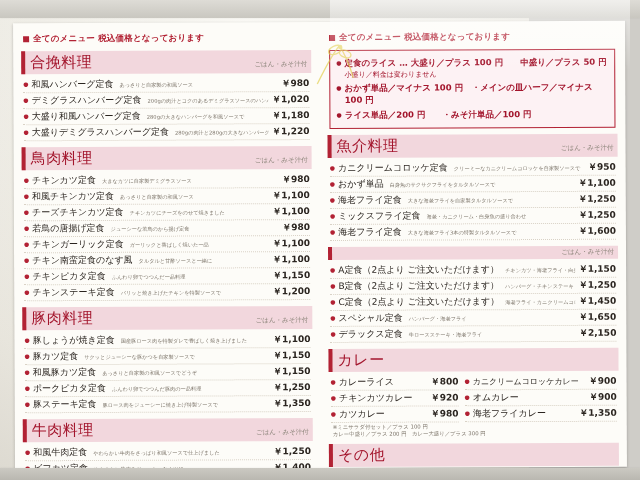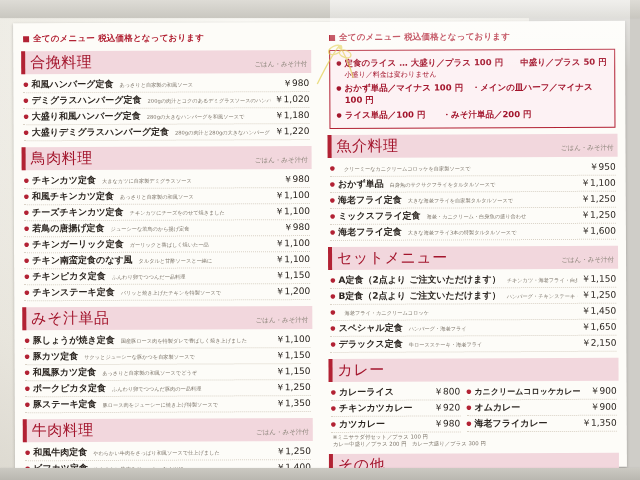--- a/index.html
+++ b/index.html
@@ -40,23 +40,23 @@
   }
   .secthead .t{font-size:15px;color:#a3152c;font-weight:normal;letter-spacing:.5px;}
   .secthead .r{margin-left:auto;font-size:6.5px;color:#8a8378;text-align:right;}
 
   .rows{margin:0 2px;}
   .row{
     display:flex;align-items:baseline;
     padding:1px 0;border-bottom:1px dotted #d9d2c6;
   }
   .row .dot{color:#b22234;font-size:6px;margin-right:3px;line-height:1;position:relative;top:-1px;}
-  .row .nm{font-size:9px;color:#2b2520;white-space:nowrap;font-weight:bold;}
+  .row .nm{font-size:9px;color:#2b2520;white-space:nowrap;font-weight:normal;}
   .row .ds{font-size:5.2px;color:#7d756a;margin-left:6px;flex:1;overflow:hidden;white-space:nowrap;}
-  .row .pr{font-size:9px;color:#2b2520;margin-left:4px;white-space:nowrap;font-weight:normal;}
+  .row .pr{font-size:9px;color:#2b2520;margin-left:4px;white-space:nowrap;font-weight:bold;}
 
   
   .redbox{
     border:1px solid #b22234;background:#fdf2f4;
     padding:5px 6px;margin:2px 2px 6px 2px;
   }
   .redbox .li{display:flex;align-items:baseline;font-size:8.5px;color:#a3152c;font-weight:bold;padding:1.5px 0;}
   .redbox .li .dot{font-size:6px;margin-right:3px;position:relative;top:-1px;}
   .redbox .li .sub{font-size:7px;color:#a3152c;font-weight:normal;display:block;}
 
@@ -171,21 +171,21 @@
             </div>
           <div class="row">
               <span class="dot">●</span>
               <span class="nm">チキンステーキ定食</span>
               <span class="ds">パリッと焼き上げたチキンを特製ソースで</span>
               <span class="pr">￥1,200</span>
             </div>
         </div>
 
         <div class="secthead">
-          <span class="t">みそ汁単品</span>
+          <span class="t">豚肉料理</span>
           <span class="r">ごはん・みそ汁付</span>
         </div>
         <div class="rows">
           <div class="row">
               <span class="dot">●</span>
               <span class="nm">豚しょうが焼き定食</span>
               <span class="ds">国産豚ロース肉を特製ダレで香ばしく焼き上げました</span>
               <span class="pr">￥1,100</span>
             </div>
           <div class="row">
@@ -254,31 +254,32 @@
               <span>定食のライス … 大盛り／プラス 100 円　　中盛り／プラス 50 円</span>
               <span class="sub">小盛り／料金は変わりません</span>
             </span>
           </div>
           <div class="li">
             <span class="dot">●</span>
             <span>おかず単品／マイナス 100 円　・メインの皿ハーフ／マイナス 100 円</span>
           </div>
           <div class="li">
             <span class="dot">●</span>
-            <span>ライス単品／100 円　　・みそ汁単品／200 円</span>
+            <span>ライス単品／200 円　　・みそ汁単品／100 円</span>
           </div>
         </div>
 
         <div class="secthead">
           <span class="t">魚介料理</span>
           <span class="r">ごはん・みそ汁付</span>
         </div>
         <div class="rows">
           <div class="row">
               <span class="dot">●</span>
+              <span class="nm">カニクリームコロッケ定食</span>
               <span class="ds">クリーミーなカニクリームコロッケを自家製ソースで</span>
               <span class="pr">￥950</span>
             </div>
           <div class="row">
               <span class="dot">●</span>
               <span class="nm">おかず単品</span>
               <span class="ds">白身魚のサクサクフライをタルタルソースで</span>
               <span class="pr">￥1,100</span>
             </div>
           <div class="row">
@@ -295,38 +296,38 @@
             </div>
           <div class="row">
               <span class="dot">●</span>
               <span class="nm">海老フライ定食</span>
               <span class="ds">大きな海老フライ3本の特製タルタルソースで</span>
               <span class="pr">￥1,600</span>
             </div>
         </div>
 
         <div class="secthead">
-          <span class="t">セットメニュー</span>
           <span class="r">ごはん・みそ汁付</span>
         </div>
         <div class="rows">
           <div class="row">
               <span class="dot">●</span>
               <span class="nm">A定食（2点より ご注文いただけます）</span>
               <span class="ds">チキンカツ・海老フライ・白身フライ</span>
               <span class="pr">￥1,150</span>
             </div>
           <div class="row">
               <span class="dot">●</span>
               <span class="nm">B定食（2点より ご注文いただけます）</span>
               <span class="ds">ハンバーグ・チキンステーキ・ビフカツ</span>
               <span class="pr">￥1,250</span>
             </div>
           <div class="row">
               <span class="dot">●</span>
+              <span class="nm">C定食（2点より ご注文いただけます）</span>
               <span class="ds">海老フライ・カニクリームコロッケ</span>
               <span class="pr">￥1,450</span>
             </div>
           <div class="row">
               <span class="dot">●</span>
               <span class="nm">スペシャル定食</span>
               <span class="ds">ハンバーグ・海老フライ</span>
               <span class="pr">￥1,650</span>
             </div>
           <div class="row">

